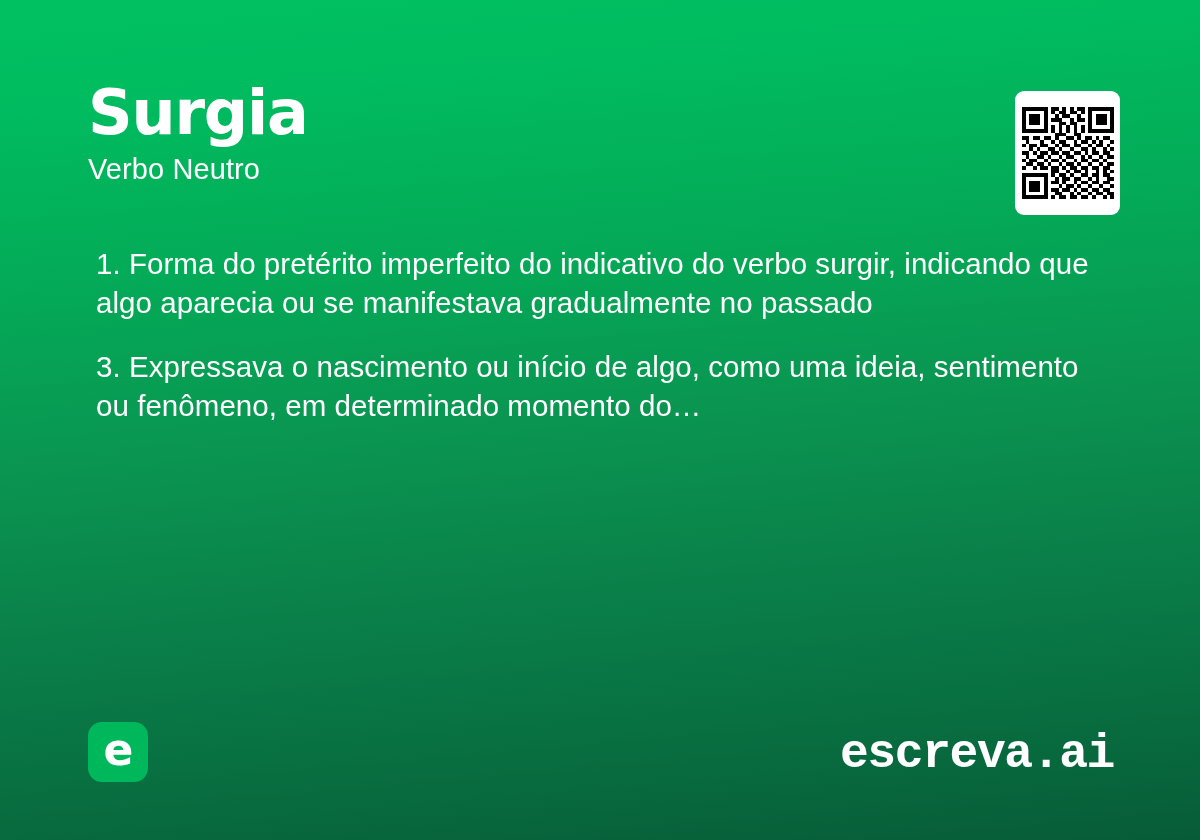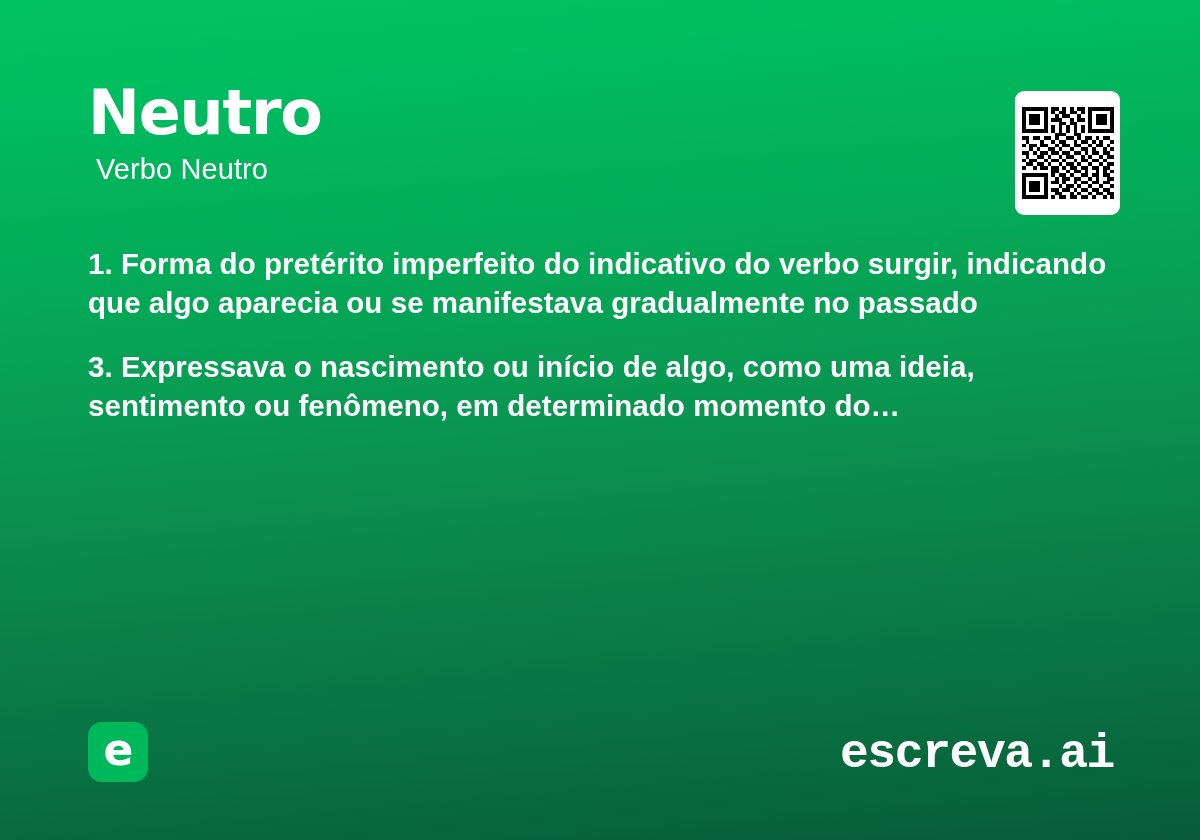--- a/index.html
+++ b/index.html
@@ -43,21 +43,21 @@
     margin: 0;
     color: #ffffff;
     font-family: "DejaVu Sans", sans-serif;
     font-weight: 700;
     font-size: 62px;
     line-height: 1.0;
     letter-spacing: -1.2px;
   }
 
   .word-class {
-    margin: 10px 0 0 8px;
+    margin: 10px 0 0 0;
     color: #ffffff;
     font-family: "Liberation Sans", sans-serif;
     font-weight: 400;
     font-size: 29px;
     line-height: 1.1;
     letter-spacing: 0.1px;
   }
 
   
   .qr-wrap {
@@ -84,25 +84,25 @@
   .definitions {
     position: absolute;
     left: 88px;
     top: 245px;
     width: 1022px;
   }
 
   .definition {
     color: #ffffff;
     font-family: "Liberation Sans", sans-serif;
-    font-weight: 700;
+    font-weight: 400;
     font-size: 29.5px;
     line-height: 38.5px;
     letter-spacing: 0.05px;
-    margin: 0 0 26px 0;
+    margin: 0 0 26px 8px;
   }
   .definition:last-child { margin-bottom: 0; }
 
   
   .logo-badge {
     position: absolute;
     left: 88px;
     bottom: 58px;
     width: 60px;
     height: 60px;
@@ -134,21 +134,21 @@
     line-height: 60px;
     letter-spacing: -1.4px;
   }
 </style>
 </head>
 <body>
 
 <div class="card">
 
   <div class="header">
-    <h1 class="word-title">Neutro</h1>
+    <h1 class="word-title">Surgia</h1>
     <p class="word-class">Verbo Neutro</p>
   </div>
 
   <div class="qr-wrap">
     <svg id="qr-svg" viewBox="0 0 25 25" shape-rendering="crispEdges" aria-label="QR code">
         <rect x="0" y="0" width="1" height="1" fill="#000000"></rect>
         <rect x="1" y="0" width="1" height="1" fill="#000000"></rect>
         <rect x="2" y="0" width="1" height="1" fill="#000000"></rect>
         <rect x="3" y="0" width="1" height="1" fill="#000000"></rect>
         <rect x="4" y="0" width="1" height="1" fill="#000000"></rect>

